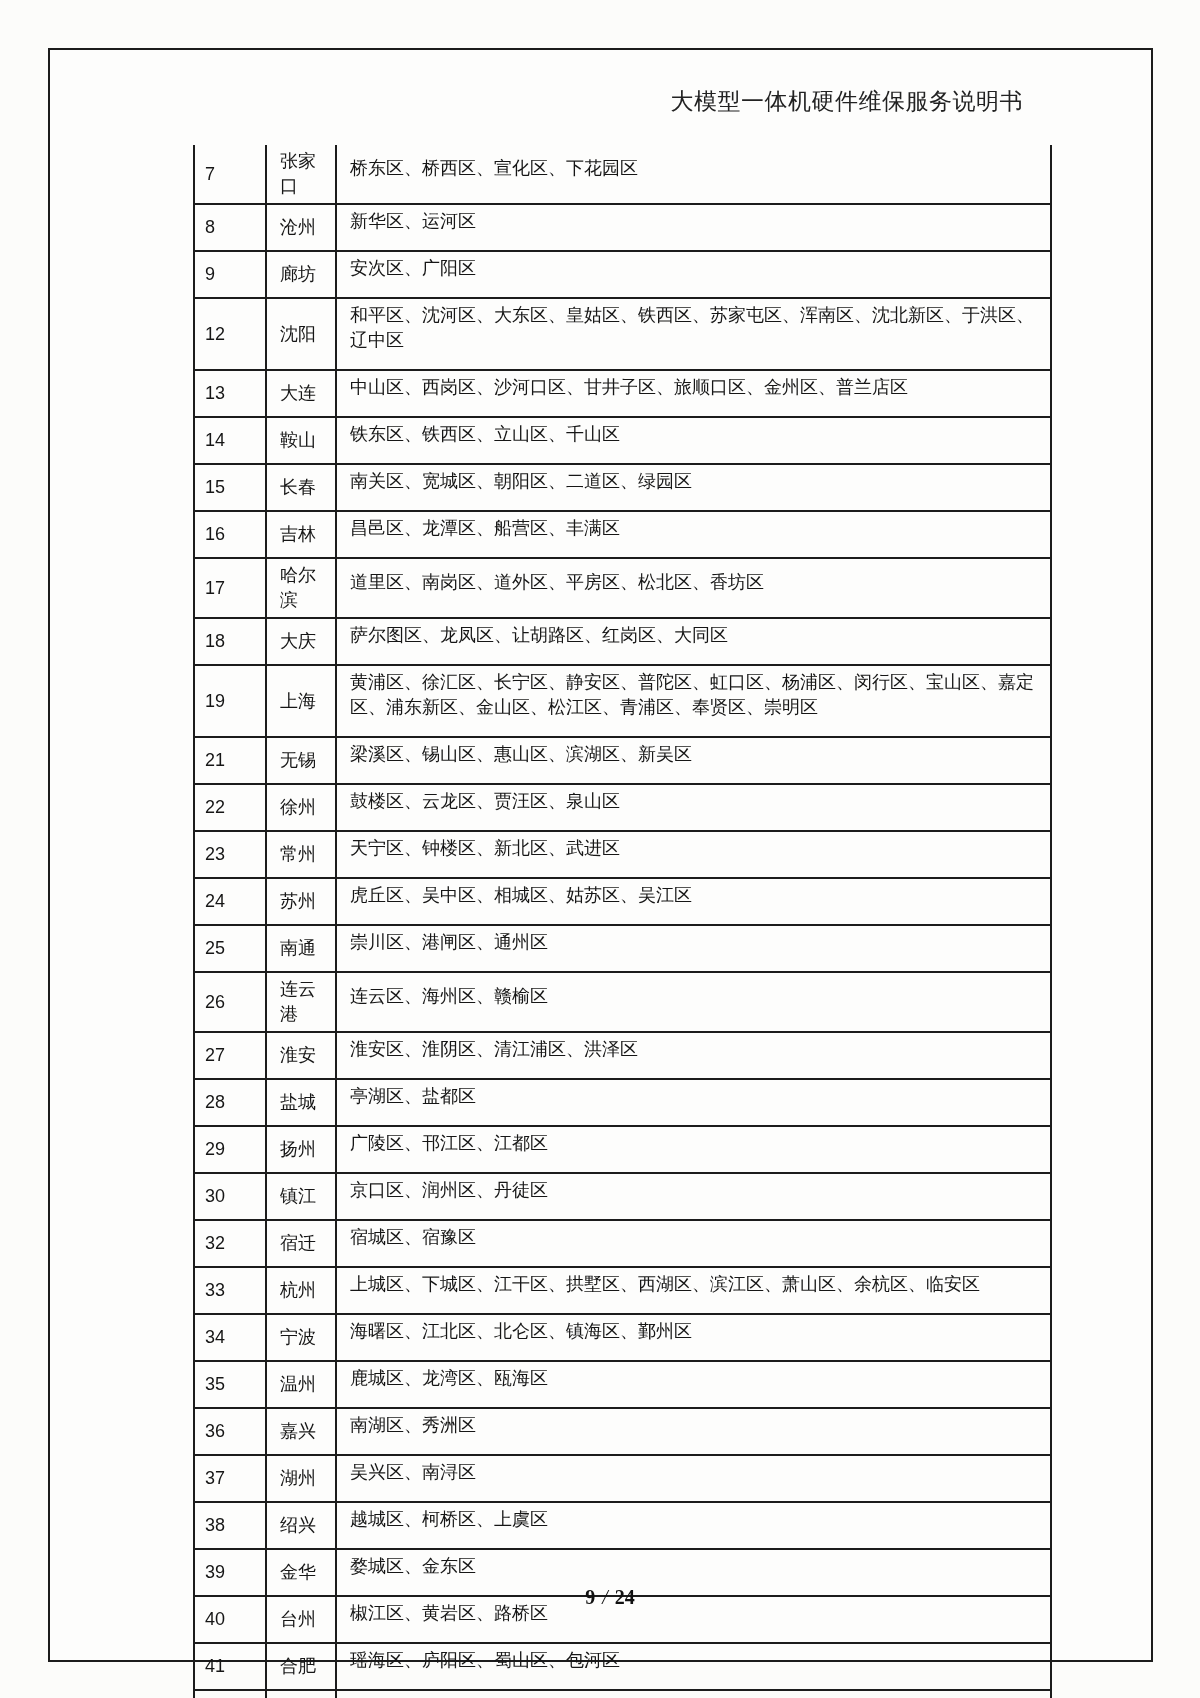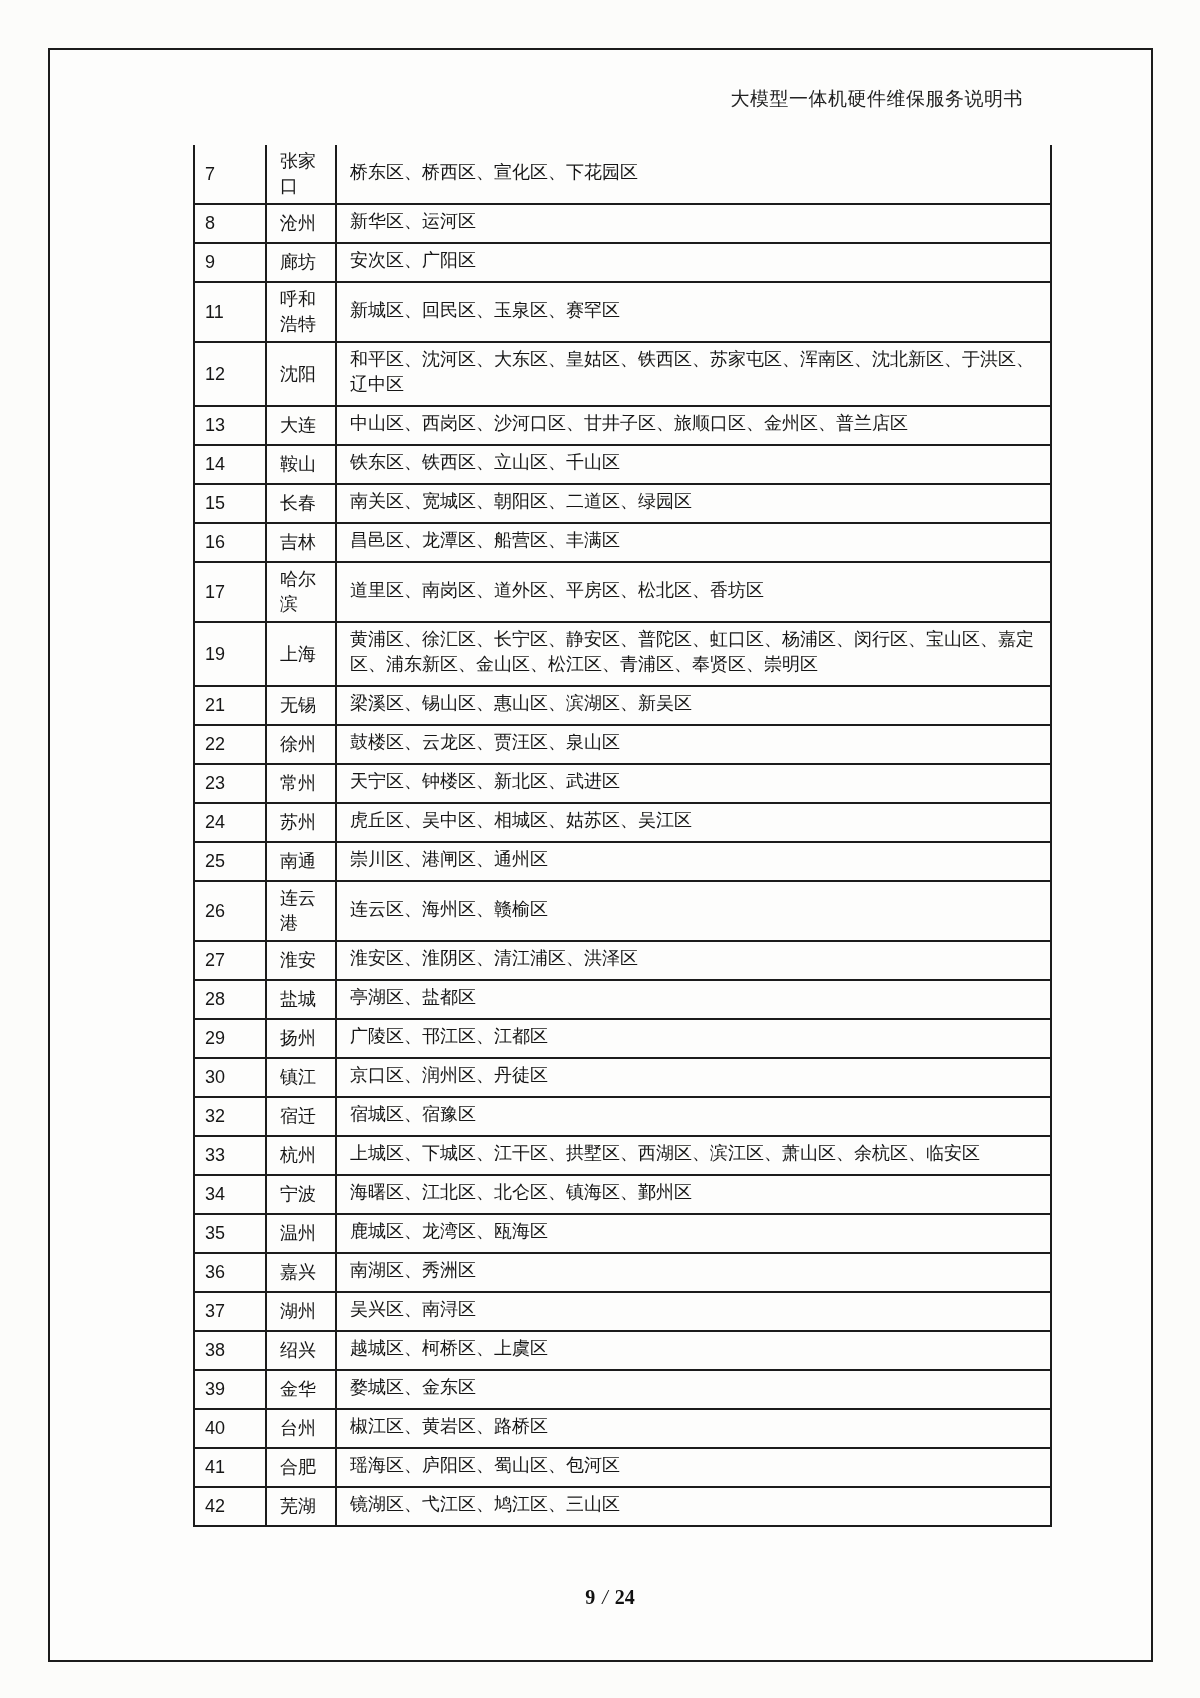--- a/index.html
+++ b/index.html
@@ -17,21 +17,21 @@
     border: 2px solid #1c1c1c;
     background: #fdfdfc;
   }
   .doc-header {
     position: absolute;
     top: 86px;
     left: 193px;
     width: 830px;
     text-align: right;
     font-family: "Liberation Serif", serif;
-    font-size: 19px;
+    font-size: 23px;
     letter-spacing: 0.5px;
     color: #222;
     white-space: nowrap;
   }
   table.district-table {
     position: absolute;
     left: 193px; top: 145px;
     width: 857px;
     border-collapse: collapse;
     table-layout: fixed;
@@ -42,21 +42,21 @@
   table.district-table td {
     border: 2px solid #1c1c1c;
     vertical-align: middle;
     word-break: normal;
     line-break: strict;
   }
   
   table.district-table tr:first-child td { border-top: none; }
   td.col-no   { width: 72px;  padding: 4px 4px 4px 10px; }
   td.col-city { width: 70px;  padding: 4px 11px 4px 13px; margin-left: 32px; }
-  td.col-districts { width: 715px; padding: 4px 11px 8px 13px; }
+  td.col-districts { width: 715px; padding: 4px 11px 16px 13px; }
   .doc-footer {
     position: absolute;
     top: 1586px;
     left: 0; width: 1200px;
     text-align: center;
     font-family: "Liberation Serif", serif;
     font-size: 20px;
     color: #111;
     padding-left: 20px;
   }
@@ -84,25 +84,20 @@
     <td class="col-districts">新华区、运河区</td>
   </tr>
 
   <tr>
     <td class="col-no">9</td>
     <td class="col-city">廊坊</td>
     <td class="col-districts">安次区、广阳区</td>
   </tr>
 
 
-  <tr>
-    <td class="col-no">11</td>
-    <td class="col-city">呼和浩特</td>
-    <td class="col-districts">新城区、回民区、玉泉区、赛罕区</td>
-  </tr>
 
   <tr>
     <td class="col-no">12</td>
     <td class="col-city">沈阳</td>
     <td class="col-districts">和平区、沈河区、大东区、皇姑区、铁西区、苏家屯区、浑南区、沈北新区、于洪区、辽中区</td>
   </tr>
 
   <tr>
     <td class="col-no">13</td>
     <td class="col-city">大连</td>
@@ -126,20 +121,25 @@
     <td class="col-city">吉林</td>
     <td class="col-districts">昌邑区、龙潭区、船营区、丰满区</td>
   </tr>
 
   <tr>
     <td class="col-no">17</td>
     <td class="col-city">哈尔滨</td>
     <td class="col-districts">道里区、南岗区、道外区、平房区、松北区、香坊区</td>
   </tr>
 
+  <tr>
+    <td class="col-no">18</td>
+    <td class="col-city">大庆</td>
+    <td class="col-districts">萨尔图区、龙凤区、让胡路区、红岗区、大同区</td>
+  </tr>
 
   <tr>
     <td class="col-no">19</td>
     <td class="col-city">上海</td>
     <td class="col-districts">黄浦区、徐汇区、长宁区、静安区、普陀区、虹口区、杨浦区、闵行区、宝山区、嘉定区、浦东新区、金山区、松江区、青浦区、奉贤区、崇明区</td>
   </tr>
 
 
   <tr>
     <td class="col-no">21</td>

